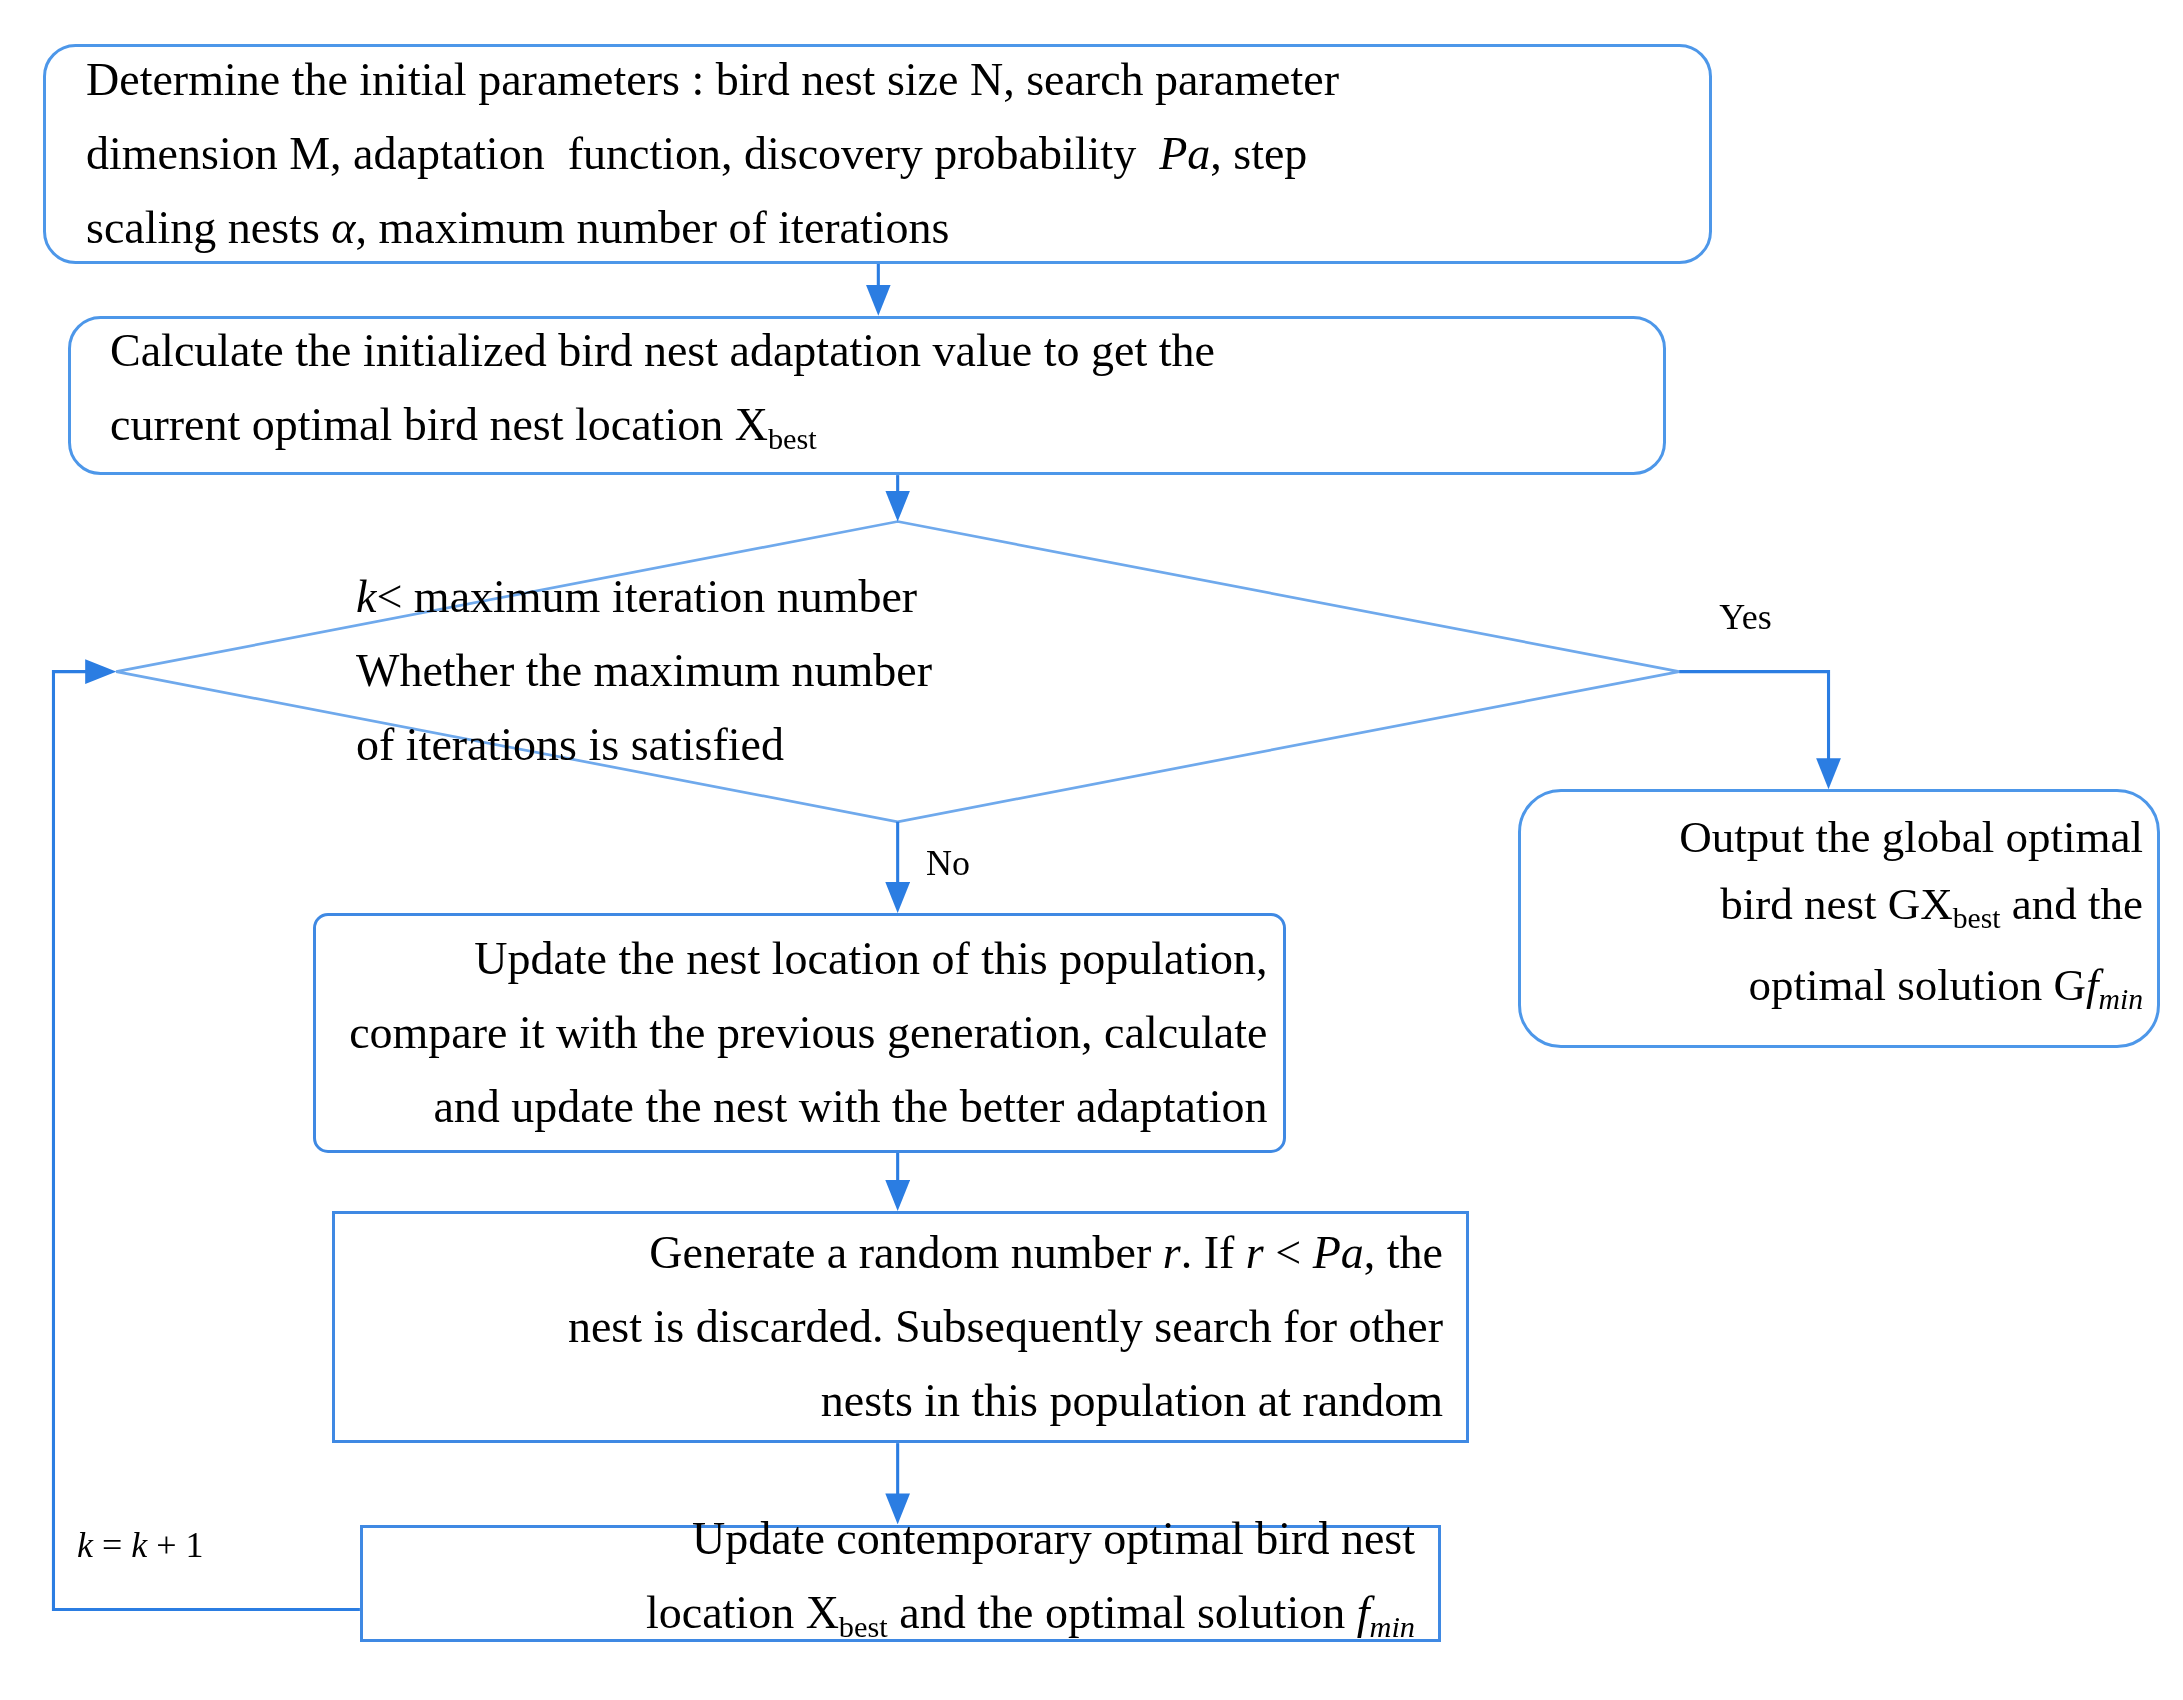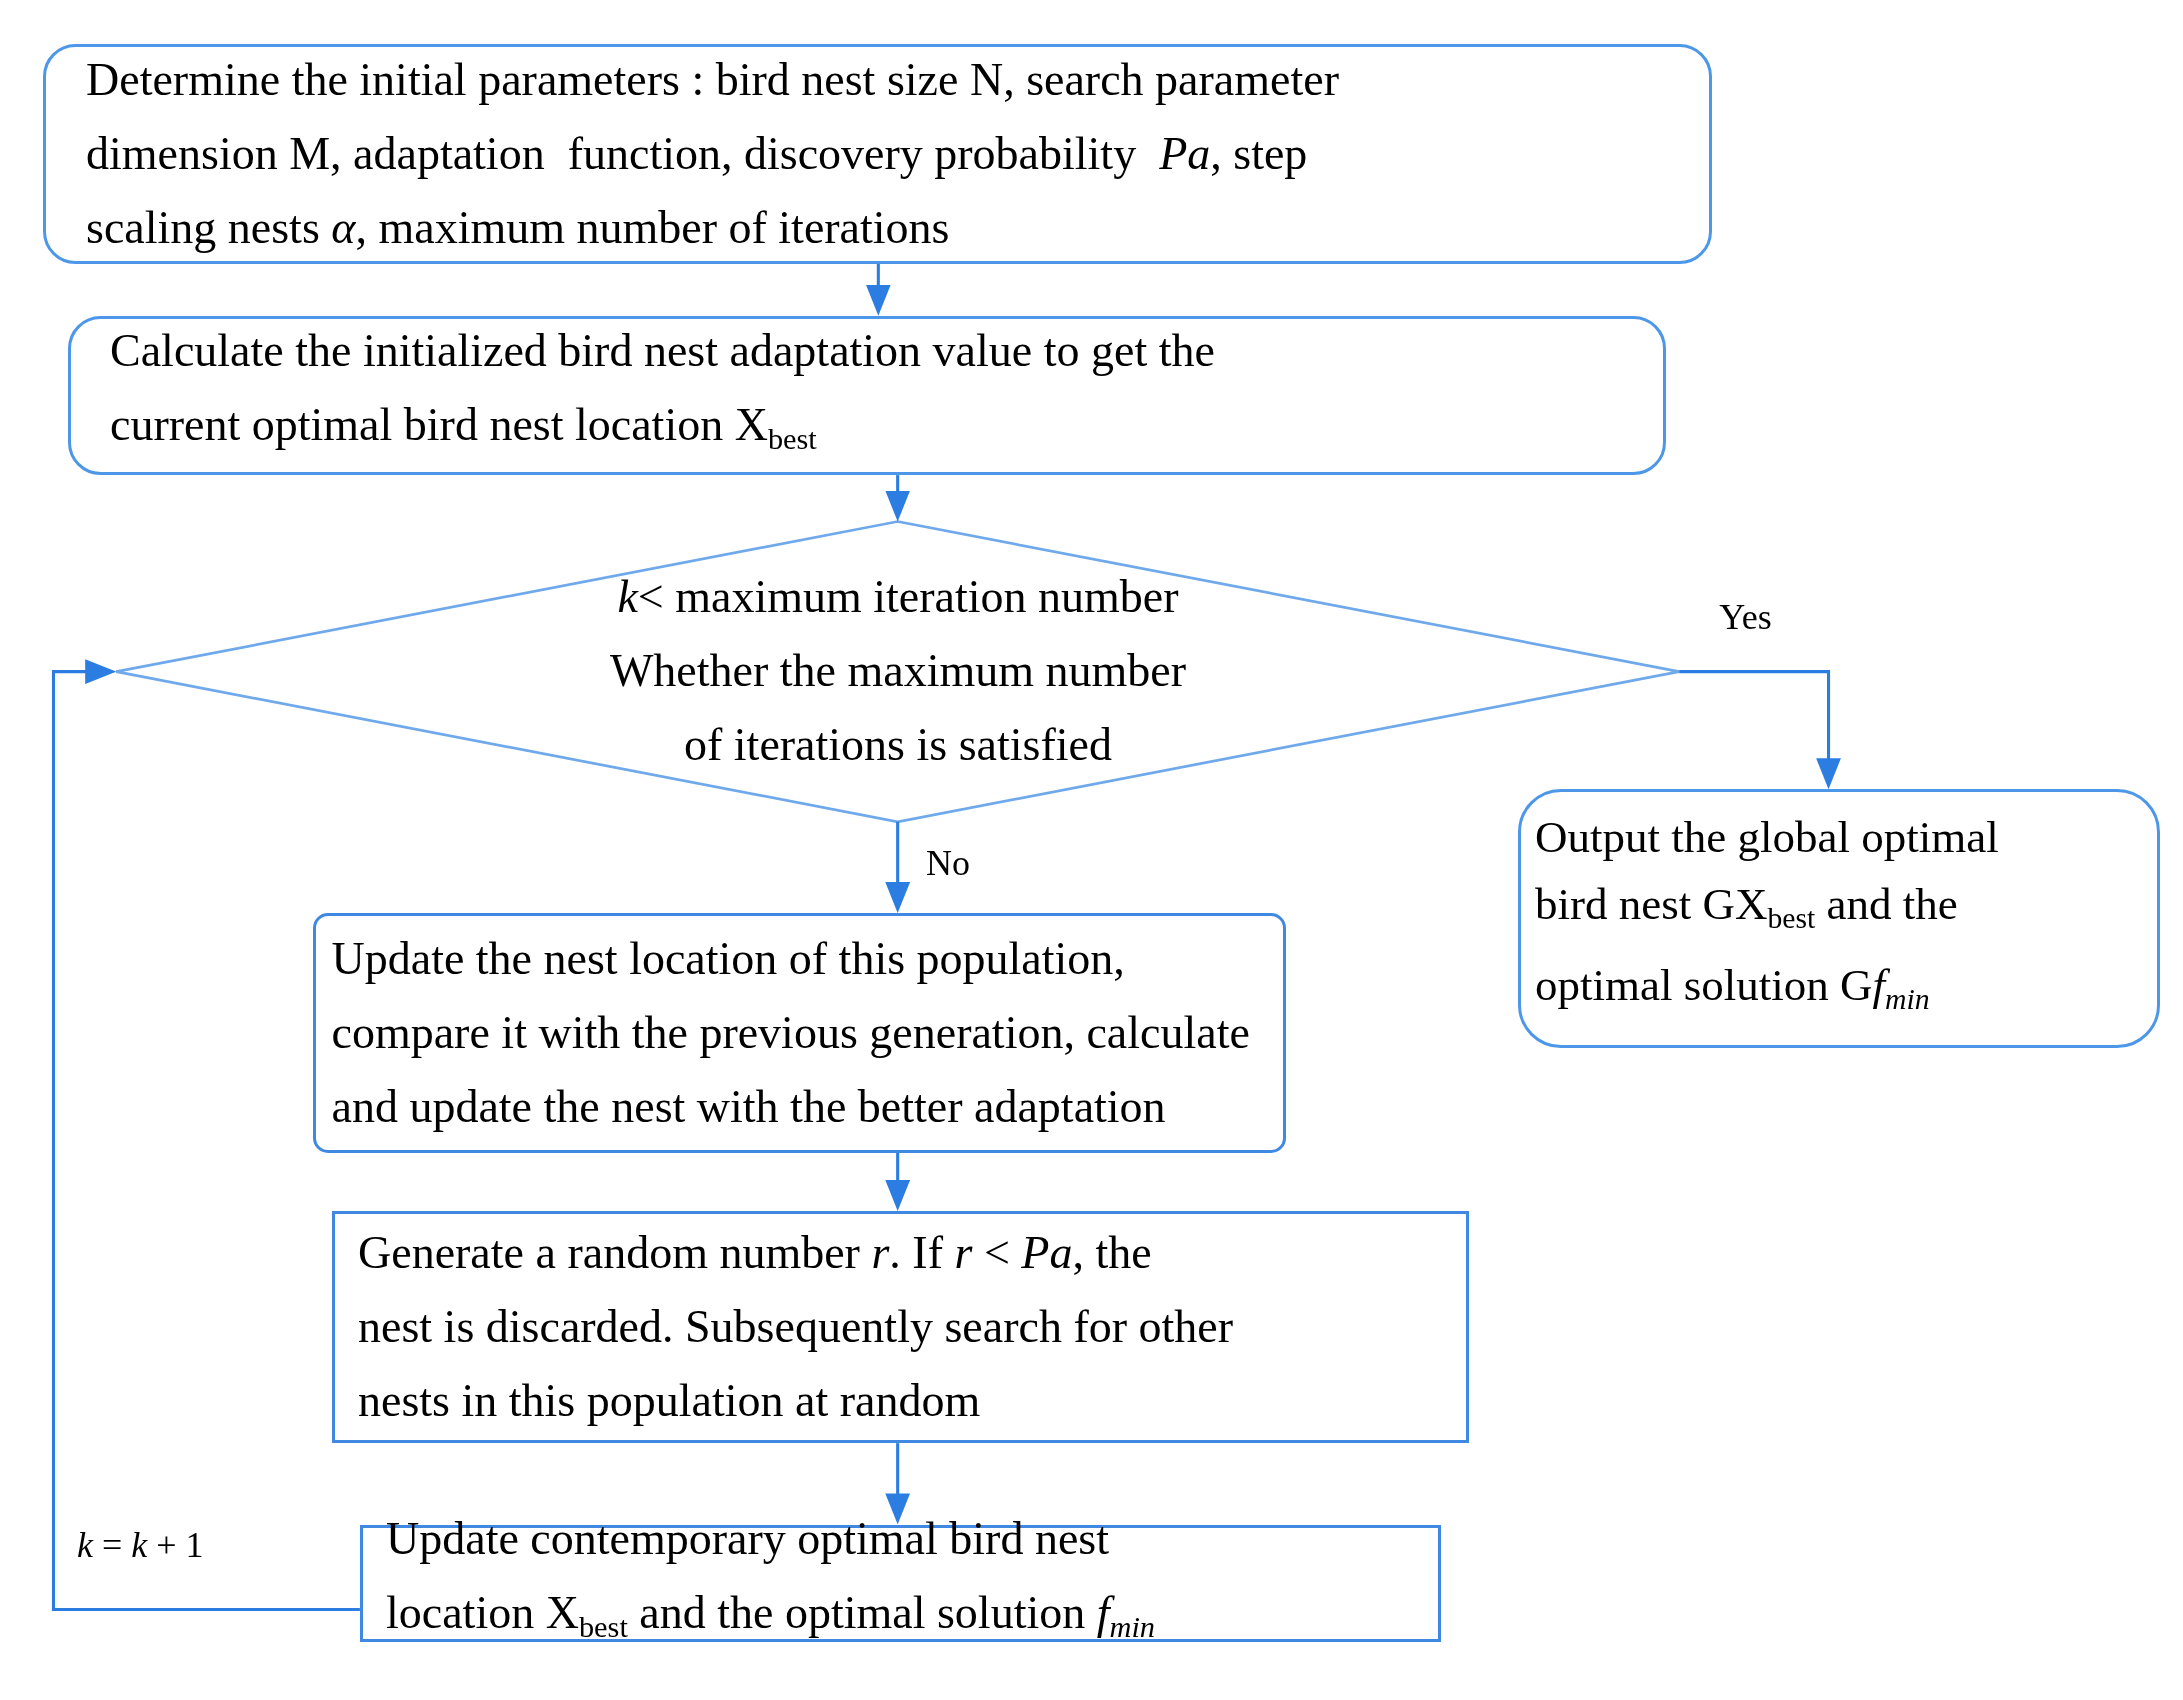--- a/index.html
+++ b/index.html
@@ -8,27 +8,27 @@
   }
   *{margin:0;padding:0;box-sizing:border-box;}
   body{background:var(--bg);font-family:"Liberation Serif","DejaVu Serif",serif;color:var(--text);}
   #canvas{position:relative;width:2183px;height:1700px;background:var(--bg);overflow:hidden;}
   #wires{position:absolute;left:0;top:0;width:2183px;height:1700px;z-index:1;}
   .node{position:absolute;z-index:2;background:var(--bg);display:flex;flex-direction:column;justify-content:center;}
   .round{border:3.1px solid var(--box_border);border-radius:32.5px;}
   .rect{border:3.1px solid var(--rect_border);}
   .line{white-space:pre-wrap;font-size:46px;line-height:74px;}
   .left .line{text-align:left;}
-  .center .line{text-align:left;}
+  .center .line{text-align:right;}
   .it{font-style:italic;}
   .sub{font-size:0.66em;vertical-align:-0.3em;}
   .lbl{position:absolute;z-index:3;font-size:36px;line-height:54px;background:transparent;}
   #init{left:43px;top:44px;width:1669px;height:220px;padding:0 40px;}
   #calc{left:68px;top:316px;width:1598px;height:159px;padding:16px 39px;}
-  #decision-text{position:absolute;z-index:2;left:356px;top:560px;width:1084px;text-align:center;}
+  #decision-text{position:absolute;z-index:2;left:356px;top:560px;width:1084px;}
   #output{left:1518px;top:789px;width:642px;height:259px;border-radius:43px;padding:0 14px;}
   #output .line{font-size:45px;line-height:67px;}
   #update-nest{left:313px;top:913px;width:973px;height:240px;padding:0 15.5px;border-radius:15px;}
   #random-search{left:332px;top:1211px;width:1137px;height:232px;padding:0 23px;}
   #update-best{left:360px;top:1525px;width:1081px;height:117px;padding:9px 23px;}
   #yes-label{left:1672px;top:590px;width:147px;text-align:center;}
   #no-label{left:926px;top:836px;width:139px;text-align:left;}
   #k-label{left:77px;top:1518px;width:271px;}
 </style>
 </head>

